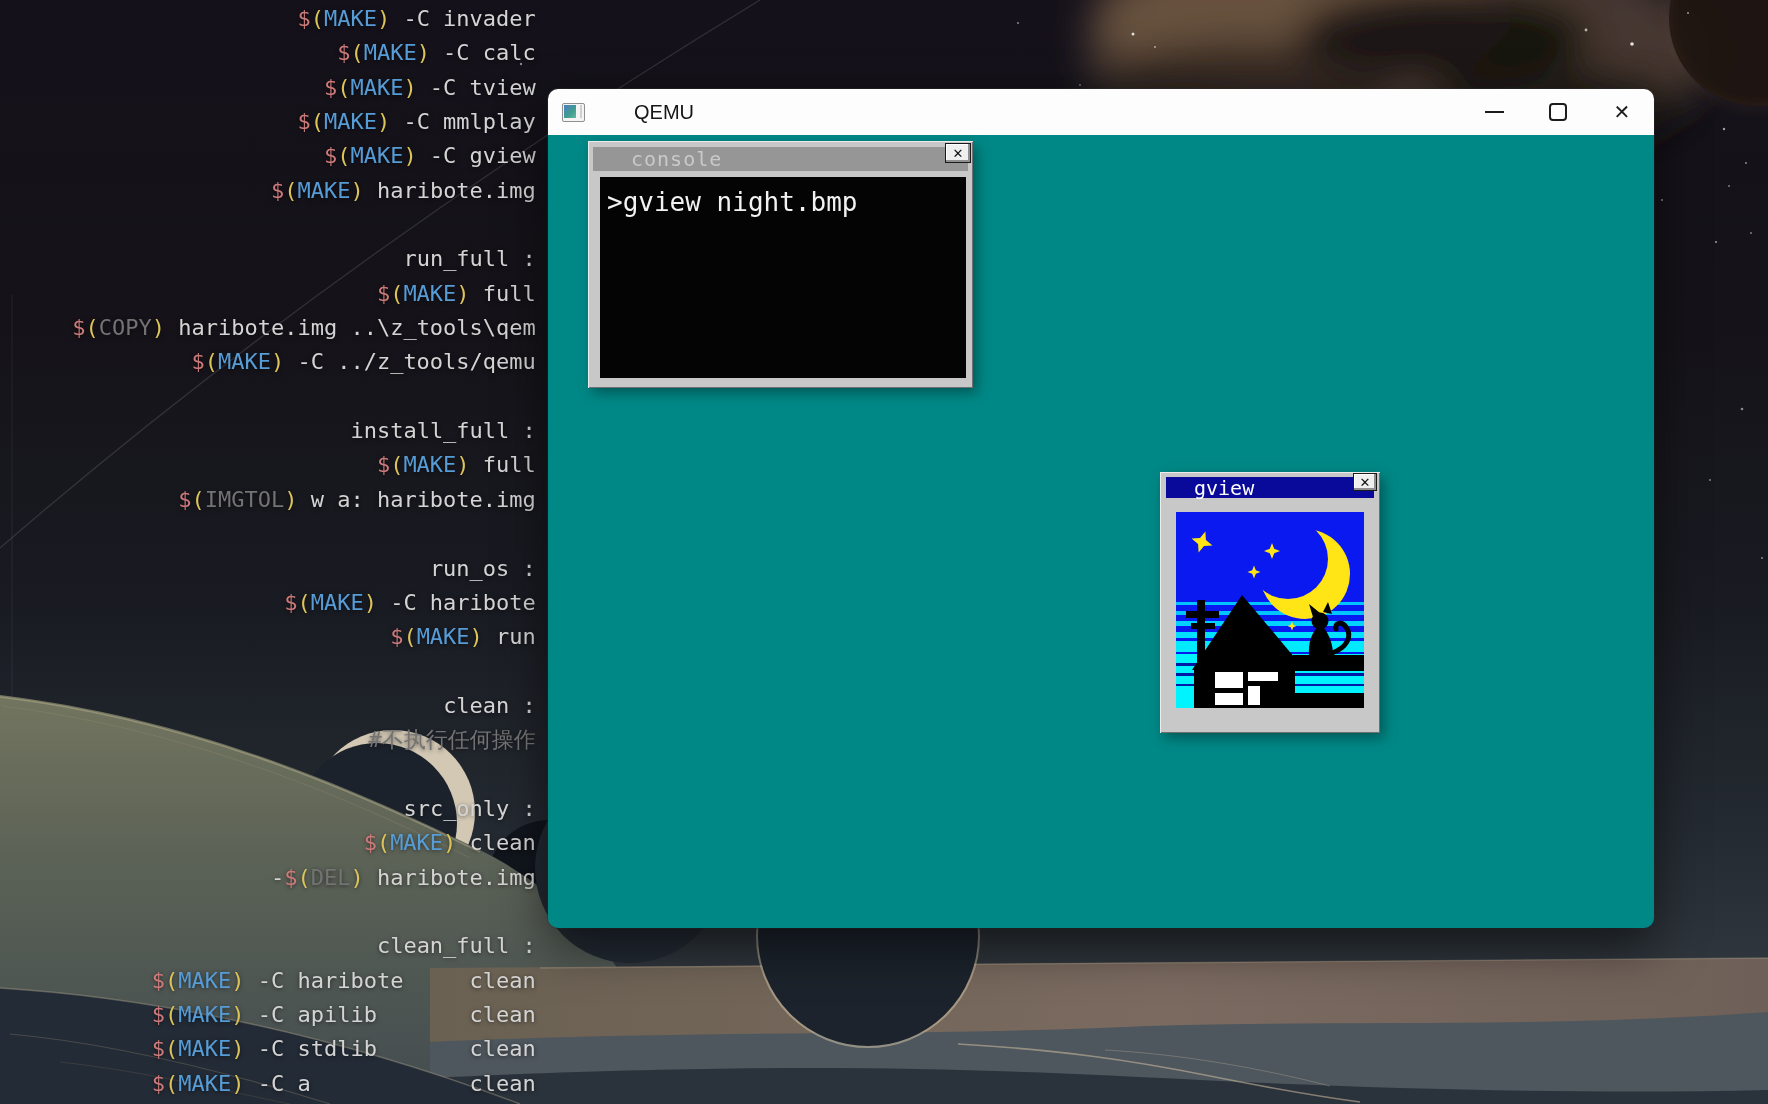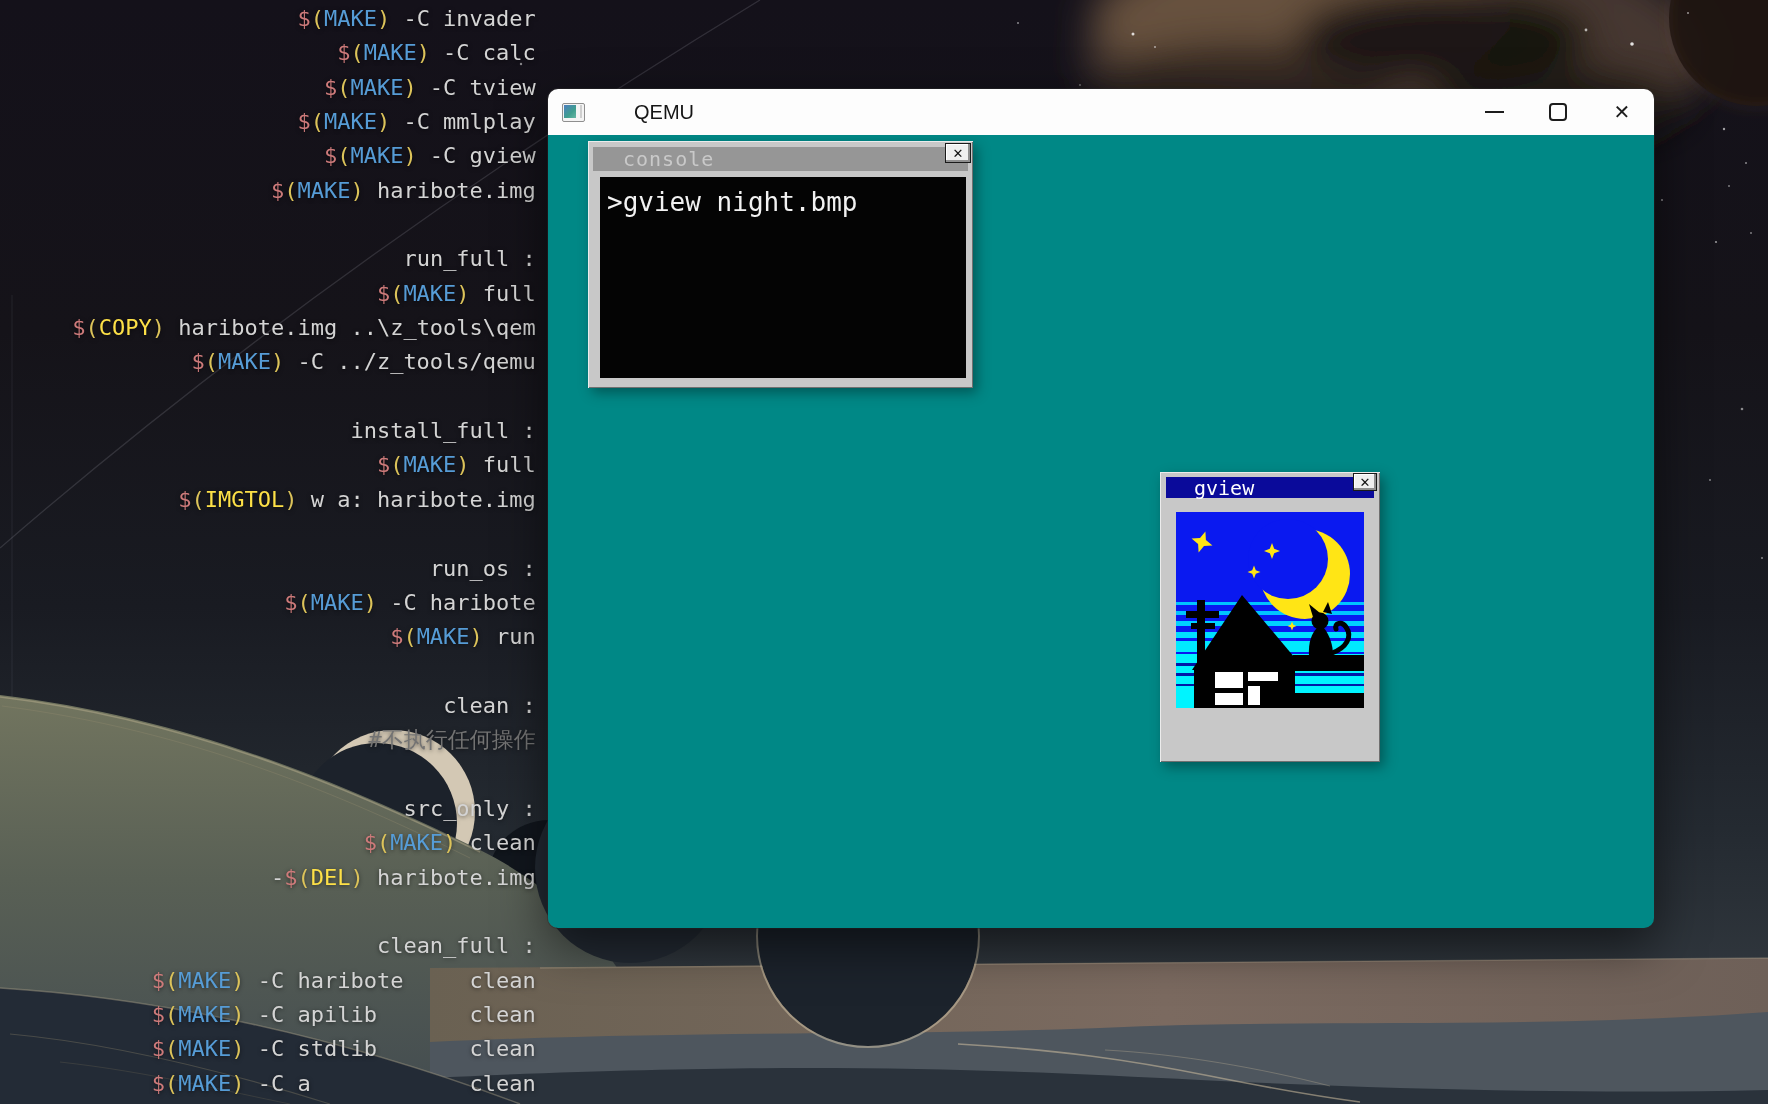--- a/index.html
+++ b/index.html
@@ -16,21 +16,21 @@
     font-family:"DejaVu Sans Mono","Liberation Mono",monospace;
     font-size:22px;line-height:34.35px;white-space:pre;color:#d4d4d4;
     text-shadow:0 1px 4px rgba(0,0,0,.55);
     text-align:right;
   }
   .code-line{height:34.35px}
   .tok-p{color:#d4d4d4}
   .tok-d{color:#cd7a7a}
   .tok-b{color:#dcc35a}
   .tok-f{color:#569cd6}
-  .tok-v{color:#fde047}
+  .tok-v{color:#737373}
   .tok-c{color:#737373}
 
   
   .qemu-window{
     position:absolute;left:548px;top:89px;width:1106px;height:839px;z-index:3;
     border-radius:10px;
     box-shadow:0 18px 50px rgba(0,0,0,.55),0 0 0 1px rgba(55,55,55,.4);
   }
   .qemu-titlebar{
     height:46px;background:#fdfdfd;border-radius:10px 10px 0 0;
@@ -64,30 +64,30 @@
   }
   .hari-close{
     position:absolute;display:flex;align-items:center;justify-content:center;
     background:#efefef;border:1px solid #1a1a1a;
     box-shadow:inset -2px -2px 0 #8f8f8f,inset 1px 1px 0 #ffffff;
     color:#111;font-size:13px;font-weight:bold;font-family:"DejaVu Sans",sans-serif;padding:0;
   }
 
   .console{left:40px;top:6px;width:385px;height:247px}
   .console .hari-titlebar{left:5px;top:6px;width:375px;height:24px;background:#969696;color:#c9c9c9;font-size:20px}
-  .console .hari-title{padding-left:30px;letter-spacing:1px}
+  .console .hari-title{padding-left:38px;letter-spacing:1px}
   .console .hari-close{right:2px;top:2px;width:26px;height:20px}
   .console-screen{position:absolute;left:12px;top:36px;right:7px;bottom:10px;background:#040404}
   .console-line{
     font-family:"DejaVu Sans Mono","Liberation Mono",monospace;
     font-size:26px;line-height:30px;color:#f2f2f2;white-space:pre;
     padding:10px 15px 0 7px;
   }
 
-  .gview{left:612px;top:337px;width:220px;height:290px}
+  .gview{left:612px;top:337px;width:220px;height:261px}
   .gview .hari-titlebar{left:6px;top:5px;width:208px;height:21px;background:#0a0a9a;color:#ffffff;font-size:20px}
   .gview .hari-title{padding-left:28px}
   .gview .hari-close{right:3px;top:1px;width:24px;height:18px}
   .gview-image{position:absolute;left:16px;top:40px;width:188px;height:196px;display:block}
 </style>
 </head>
 <body>
 
 <svg class="wallpaper" viewBox="0 0 1768 1104" preserveAspectRatio="none">
   <defs>

